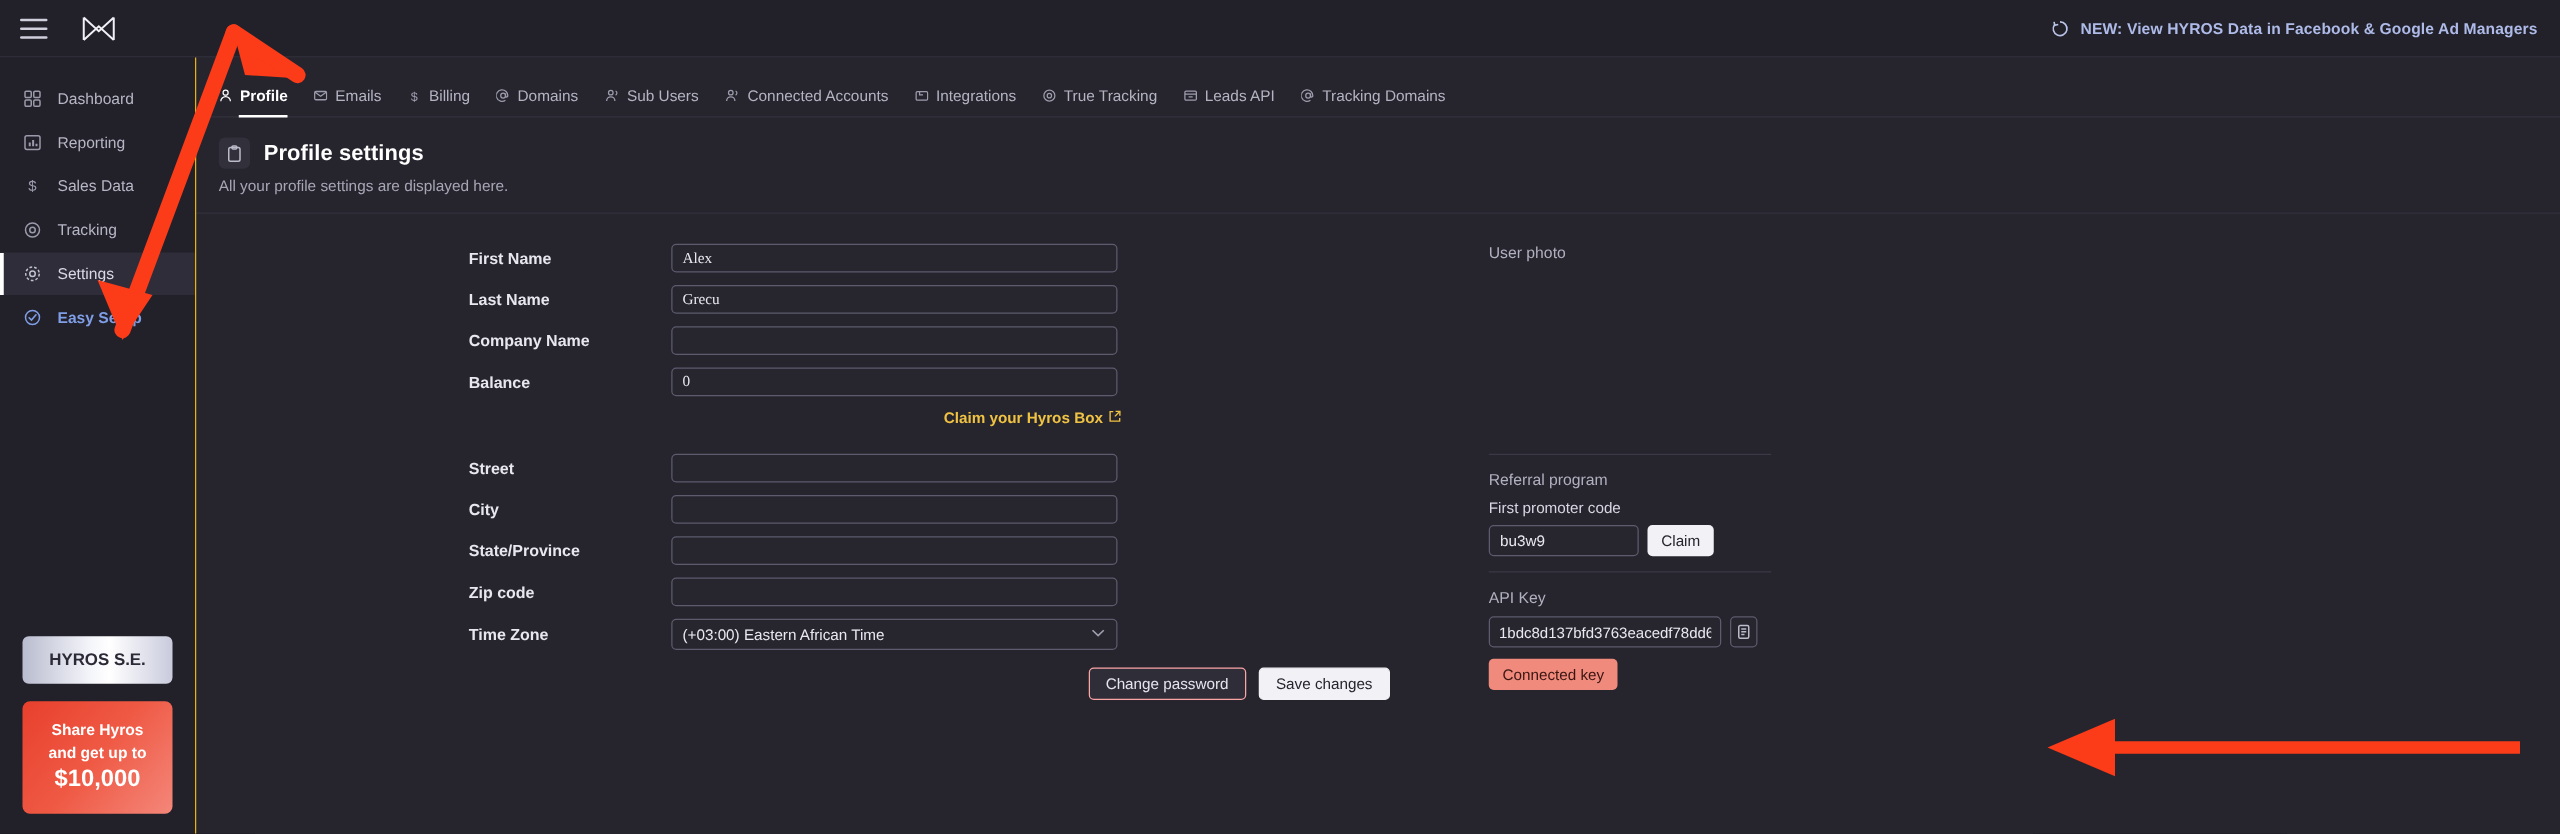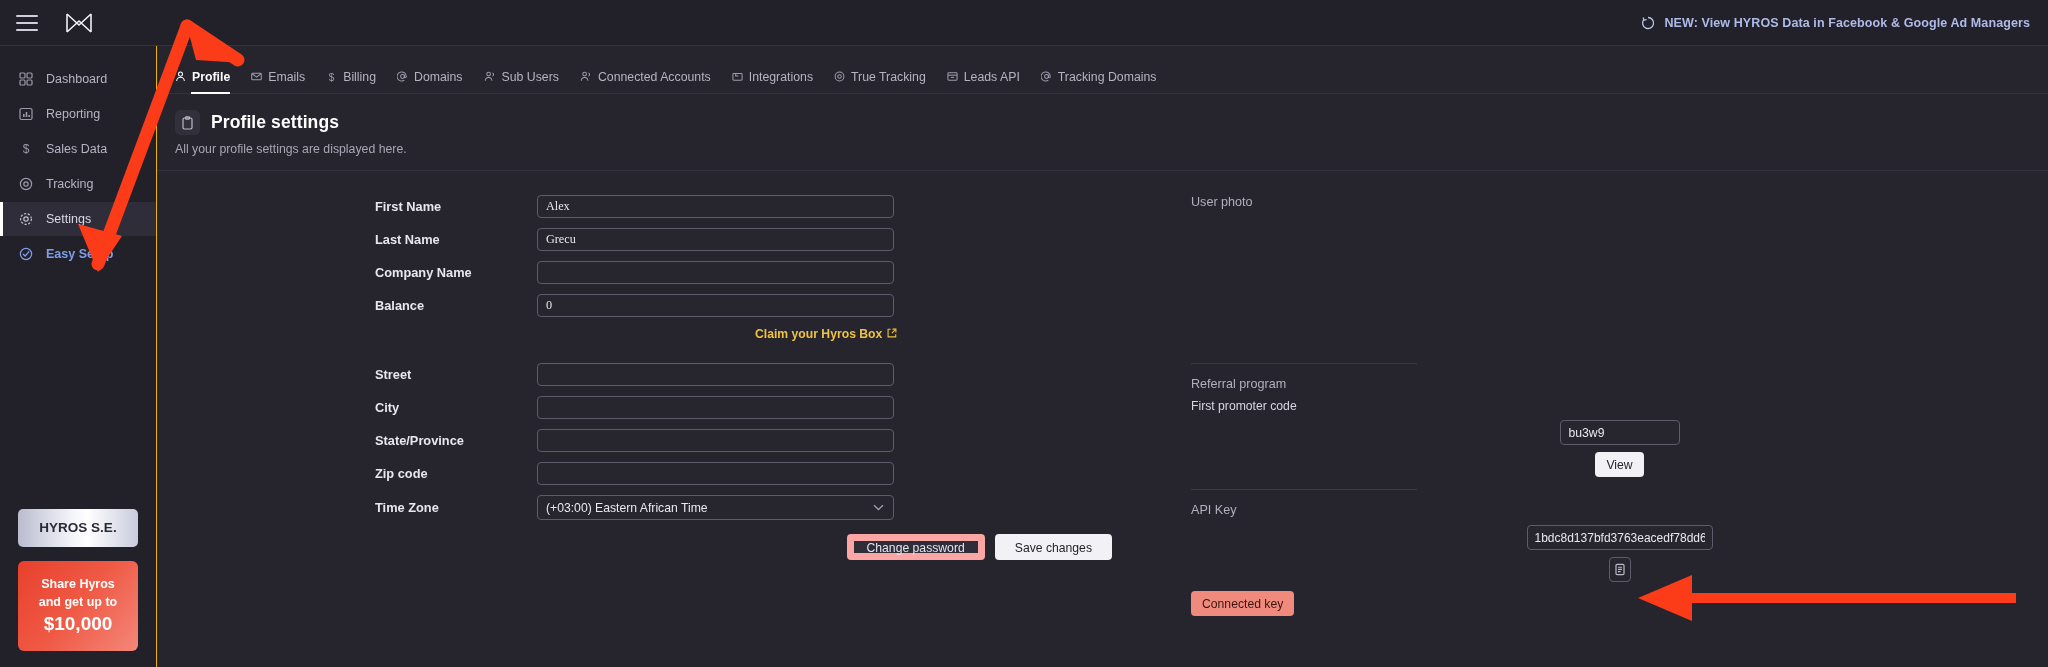--- a/index.html
+++ b/index.html
@@ -101,32 +101,32 @@
     width: 357px; height: 25px; border-radius: 4px;
     background: #27262f; border: 1px solid #5d5b6d;
     color: #e9e8f0; font-size: 12.2px; padding: 4px 8px;
     appearance: none; -webkit-appearance: none;
     font-family: "Liberation Sans", sans-serif; outline: none; cursor: pointer;
   }
   .chev { position: absolute; right: 10px; top: 7px; pointer-events: none; color: #a09fae; font-size: 10px; }
   .btn-row { display: flex; gap: 10px; padding-left: 598px; margin-top: 14px; justify-content: flex-end; width: 955px; }
   .btn {
     height: 26px; padding: 0 13px; border-radius: 4px; font-size: 12.2px;
-    font-family: "Liberation Sans", sans-serif; cursor: pointer; border: 7px solid #fca5a5;
+    font-family: "Liberation Sans", sans-serif; cursor: pointer; border: 1px solid #fca5a5;
     background: #2e2d38; color: #e6e5ee; text-align: right;
   }
   .btn.light { background: #f2f1f6; color: #26252e; border-color: #f2f1f6; font-weight: normal; }
 
   
   .right-col { flex: 1; padding: 24px 0 0 14px; position: relative; }
   .rc-title { color: #b1b0bf; font-size: 12.6px; margin-bottom: 8px; }
   .divider { height: 1px; background: #3a3945; width: 226px; margin: 12px 0 13px 0; }
   .rc-section { margin-bottom: 2px; }
   .rc-label { color: #d7d6e1; font-size: 12.2px; margin-bottom: 7px; }
-  .inline { display: flex; align-items: center; gap: 7px; flex-direction: column; }
+  .inline { display: flex; align-items: center; gap: 7px; }
   .code-input {
     width: 120px; height: 25px; border-radius: 4px; background: #27262f;
     border: 1px solid #5d5b6d; color: #e9e8f0; font-size: 12.2px; padding: 0 8px;
     font-family: "Liberation Sans", sans-serif; outline: none;
   }
   .save-btn { height: 25px; padding: 0 11px; border-radius: 4px; background: #f2f1f6; border: none; color: #26252e; font-size: 12.2px; cursor: pointer; font-family: "Liberation Sans", sans-serif; }
   .api-input {
     width: 186px; height: 25px; border-radius: 4px; background: #27262f;
     border: 1px solid #5d5b6d; color: #e9e8f0; font-size: 12px; padding: 0 7px;
     font-family: "Liberation Sans", sans-serif; outline: none;
@@ -419,21 +419,21 @@
         <div class="right-col">
           <div class="rc-title">User photo</div>
           <div style="height:134px"></div>
           <div class="divider"></div>
 
           <div class="rc-section">
             <div class="rc-title">Referral program</div>
             <div class="rc-label">First promoter code</div>
             <div class="inline">
               <input class="code-input" value="bu3w9" style="">
-              <button class="save-btn">View</button>
+              <button class="save-btn">Claim</button>
             </div>
           </div>
 
           <div class="divider"></div>
 
           <div class="rc-section">
             <div class="rc-title">API Key</div>
             <div class="inline">
               <input class="api-input" value="1bdc8d137bfd3763eacedf78dd6b96df" style="">
               <div class="copy-btn">

